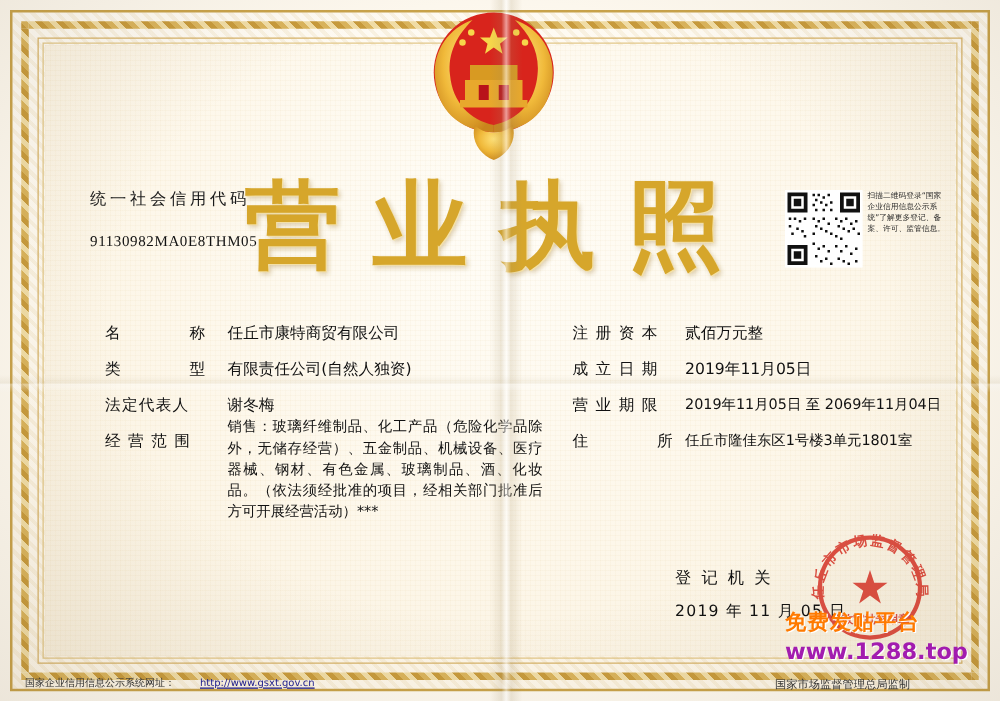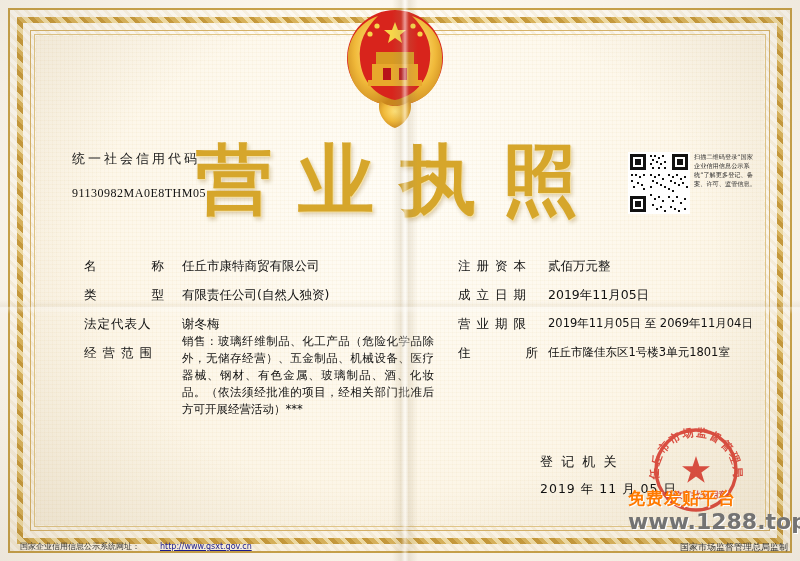--- a/index.html
+++ b/index.html
@@ -206,21 +206,21 @@
   }
   .footer-url {
     color: #1a1a8c;
     text-decoration: underline;
     margin-left: 20px;
   }
   .footer-right {
     position: absolute;
     left: 560px; top: 541px;
     width: 228px;
-    text-align: right;
+    text-align: center;
     font-size: 9px;
     color: #333;
     font-family: "DejaVu Sans", sans-serif;
   }
 
   
   .wm-box {
     position: absolute;
     left: 628px; top: 487px;
     width: 172px; height: 74px;
@@ -228,23 +228,23 @@
   .wm-line1 {
     font-size: 17px;
     font-weight: bold;
     color: #ff7a00;
     text-shadow: 1px 1px 0 #fff;
     letter-spacing: 1px;
     font-family: "DejaVu Sans", sans-serif;
     line-height: 22px;
   }
   .wm-line2 {
-    font-size: 22px;
+    font-size: 18px;
     font-weight: bold;
-    color: #737373;
+    color: #a21caf;
     text-shadow: 1px 1px 0 #fff;
     letter-spacing: 0px;
     font-family: "DejaVu Sans", sans-serif;
     line-height: 26px;
   }
 
   
   .vignette {
     position: absolute;
     inset: 0;

